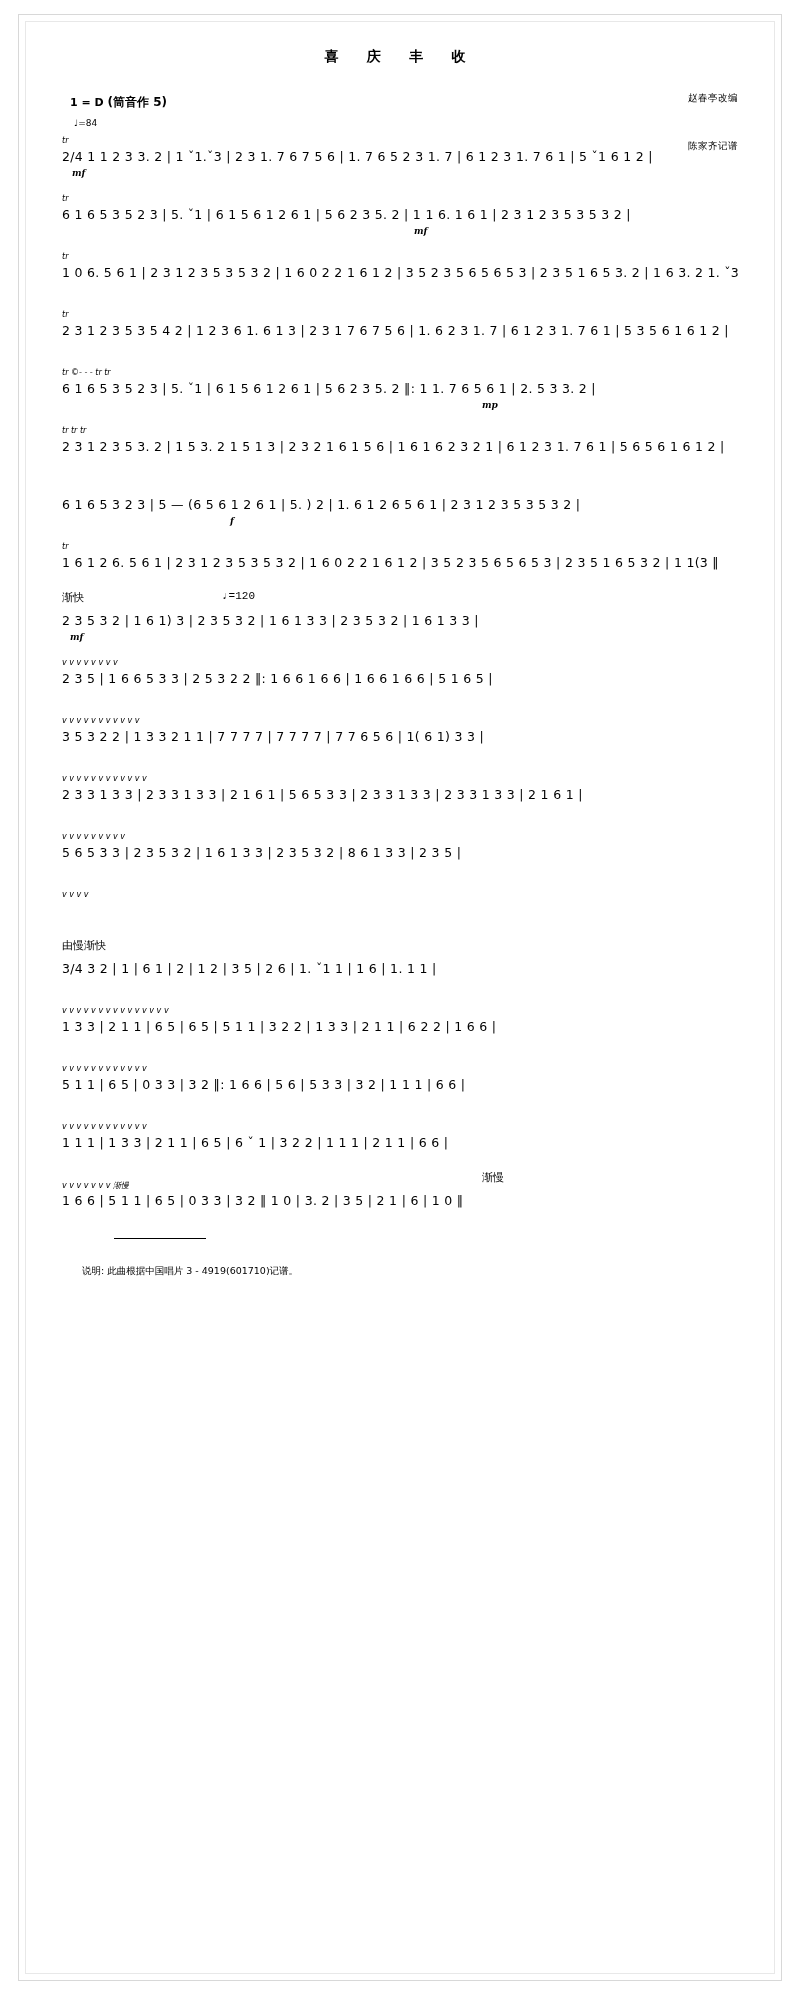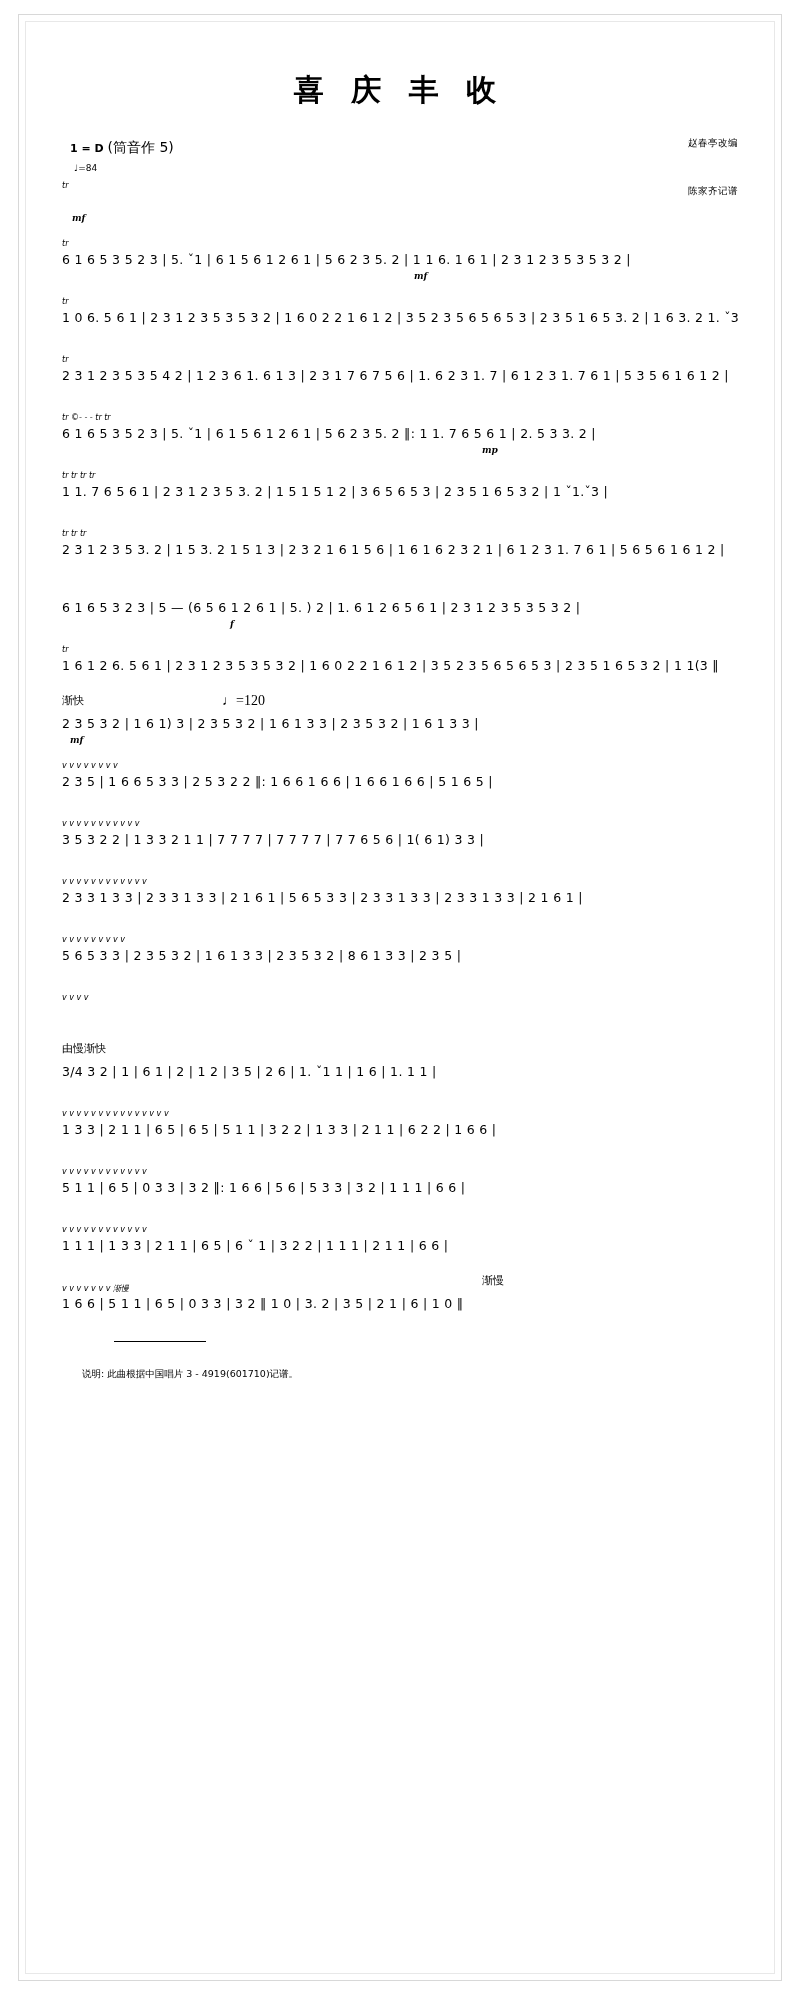--- a/index.html
+++ b/index.html
@@ -40,25 +40,25 @@
     border: 1px solid #e8e8e8;
     box-sizing: border-box;
     pointer-events: none;
   }
   .content {
     position: relative;
     padding: 0 62px;
   }
   .title {
     text-align: center;
-    font-family: Liberation Serif, serif;
-    font-weight: bold;
-    font-size: 30px;
+    font-family: Liberation Mono, monospace;
+    font-weight: bold;
+    font-size: 14px;
     letter-spacing: 10px;
-    padding-top: 70px;
+    padding-top: 48px;
   }
   .credits {
     position: relative;
     height: 44px;
     margin-top: 26px;
   }
   .credit-line {
     position: absolute;
     right: 0;
     font-family: "DejaVu Sans", sans-serif;
@@ -71,22 +71,22 @@
   .keyline {
     position: absolute;
     left: 8px;
     top: 2px;
     font-family: "DejaVu Sans", sans-serif;
     font-size: 11px;
     font-weight: bold;
     white-space: nowrap;
   }
   .keyline .sub {
-    font-weight: normal;
-    font-size: 14px;
+    font-weight: bold;
+    font-size: 12px;
   }
   .tempo {
     position: absolute;
     left: 12px;
     top: 26px;
     font-family: "DejaVu Sans", sans-serif;
     font-size: 9px;
     white-space: nowrap;
   }
 
@@ -139,22 +139,22 @@
     padding-left: 20px;
   }
   .footrule {
     width: 92px;
     height: 1px;
     background: #000;
     margin: 0 0 8px 52px;
   }
   .tempo2 {
     position: absolute;
-    font-size: 14px;
-    font-family: Liberation Serif, serif;
+    font-size: 11px;
+    font-family: Liberation Mono, monospace;
     text-align: center;
   }
 </style>
 </head>
 <body>
 
 <div id="sheet">
   <div class="frame"></div>
   <div class="inner-frame"></div>
 
@@ -167,20 +167,21 @@
         <span>1 = D</span>
         <span class="sub">(筒音作 5)</span>
       </div>
       <div class="tempo">♩=84</div>
       <div class="credit-line c0">赵春亭改编</div>
       <div class="credit-line c1">陈家齐记谱</div>
     </div>
 
     <div class="system">
       <div class="marks">tr</div>
+      <div class="notes">2/4 1 1 2  3 3. 2 | 1  ˇ1.ˇ3 | 2 3 1. 7  6 7 5 6 | 1. 7 6 5  2 3 1. 7 | 6 1 2 3  1. 7 6 1 | 5  ˇ1 6 1 2 |</div>
       <div class="dyn" style="left:10px">mf</div>
     </div>
 
     <div class="system">
       <div class="marks">tr</div>
       <div class="notes">6 1 6 5  3 5 2 3 | 5. ˇ1 | 6 1 5 6  1 2 6 1 | 5 6 2 3  5. 2 | 1 1  6. 1 6 1 | 2 3 1 2  3 5 3 5 3 2 |</div>
       <div class="dyn" style="left:352px">mf</div>
     </div>
 
     <div class="system">
@@ -194,25 +195,20 @@
       <div class="notes">2 3 1 2  3 5 3 5 4 2 | 1 2 3 6  1. 6 1 3 | 2 3 1 7  6 7 5 6 | 1. 6 2 3 1. 7 | 6 1 2 3  1. 7 6 1 | 5 3 5 6  1 6 1 2 |</div>
       <div class="dyn"></div>
     </div>
 
     <div class="system">
       <div class="marks">tr  ©- - -  tr  tr</div>
       <div class="notes">6 1 6 5  3 5 2 3 | 5. ˇ1 | 6 1 5 6  1 2 6 1 | 5 6 2 3  5. 2 ‖: 1 1. 7  6 5 6 1 | 2. 5  3 3. 2 |</div>
       <div class="dyn" style="left:420px">mp</div>
     </div>
 
-    <div class="system">
-      <div class="marks">tr   tr   tr   tr</div>
-      <div class="notes">1 1. 7  6 5 6 1 | 2 3 1 2  3 5 3. 2 | 1 5  1 5 1 2 | 3 6  5 6 5 3 | 2 3 5 1  6 5 3 2 | 1  ˇ1.ˇ3 |</div>
-      <div class="dyn"></div>
-    </div>
 
     <div class="system">
       <div class="marks">tr   tr   tr</div>
       <div class="notes">2 3 1 2  3 5 3. 2 | 1 5 3. 2  1 5 1 3 | 2 3 2 1  6 1 5 6 | 1 6 1 6  2 3 2 1 | 6 1 2 3  1. 7 6 1 | 5 6 5 6  1 6 1 2 |</div>
       <div class="dyn"></div>
     </div>
 
     <div class="system">
       <div class="marks"></div>
       <div class="notes">6 1 6 5  3 2 3 | 5  — (6 5 6  1 2 6 1 | 5. ) 2 | 1. 6 1 2  6 5 6 1 | 2 3 1 2  3 5 3 5 3 2 |</div>

